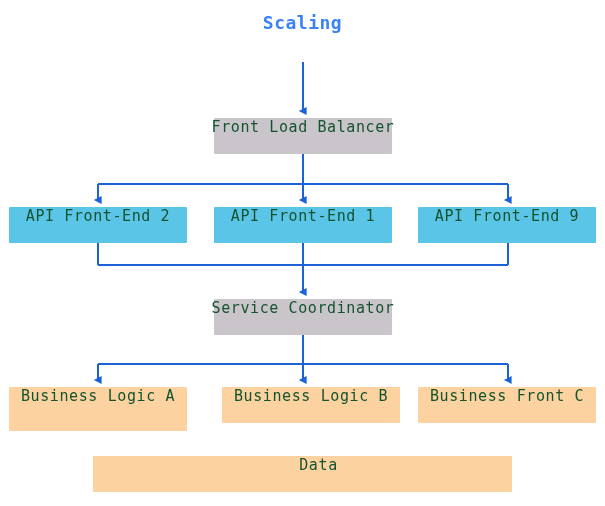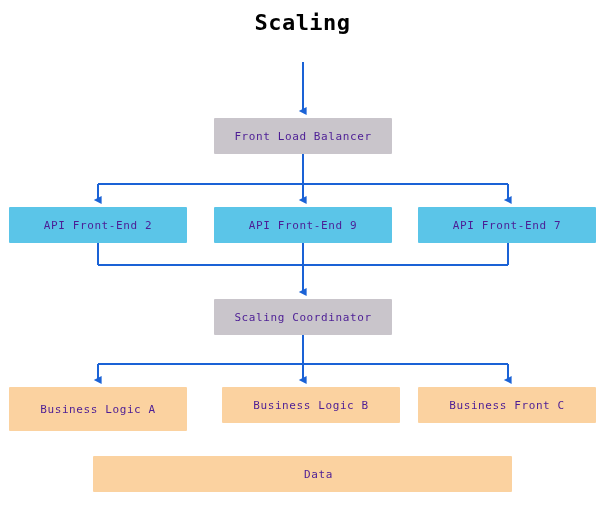--- a/index.html
+++ b/index.html
@@ -24,37 +24,37 @@
   }
 
   .title {
     position: absolute;
     left: 0;
     top: 8px;
     width: 605px;
     text-align: center;
     font-family: "DejaVu Sans Mono", "Liberation Mono", monospace;
     font-weight: bold;
-    font-size: 22px;
-    color: #000000;
+    font-size: 18px;
+    color: #3b82f6;
     letter-spacing: 0.5px;
     line-height: 30px;
     user-select: none;
   }
 
   .node {
     position: absolute;
     box-sizing: border-box;
     display: flex;
-    align-items: center;
+    align-items: flex-start;
     justify-content: center;
     font-family: "DejaVu Sans Mono", "Liberation Mono", monospace;
-    font-size: 11px;
+    font-size: 15px;
     letter-spacing: 0.6px;
-    color: #4c1d95;
+    color: #14532d;
     border-radius: 1px;
     white-space: nowrap;
     user-select: none;
   }
 
   .node.gray   { background: #c9c5cb; }
   .node.cyan   { background: #5bc5e8; }
   .node.orange { background: #fbd2a0; }
 
   svg.edges {
@@ -111,29 +111,29 @@
 
   <div class="node gray" style="left:214px; top:118px; width:178px; height:36px;">
     <span>Front Load Balancer</span>
   </div>
 
   <div class="node cyan" style="left:9px; top:207px; width:178px; height:36px;">
     <span>API Front-End 2</span>
   </div>
 
   <div class="node cyan" style="left:214px; top:207px; width:178px; height:36px;">
+    <span>API Front-End 1</span>
+  </div>
+
+  <div class="node cyan" style="left:418px; top:207px; width:178px; height:36px;">
     <span>API Front-End 9</span>
   </div>
 
-  <div class="node cyan" style="left:418px; top:207px; width:178px; height:36px;">
-    <span>API Front-End 7</span>
-  </div>
-
   <div class="node gray" style="left:214px; top:299px; width:178px; height:36px;">
-    <span>Scaling Coordinator</span>
+    <span>Service Coordinator</span>
   </div>
 
   <div class="node orange" style="left:9px; top:387px; width:178px; height:44px;">
     <span>Business Logic A</span>
   </div>
 
   <div class="node orange" style="left:214px; top:387px; width:178px; height:36px;margin-left:8px;">
     <span>Business Logic B</span>
   </div>
 

